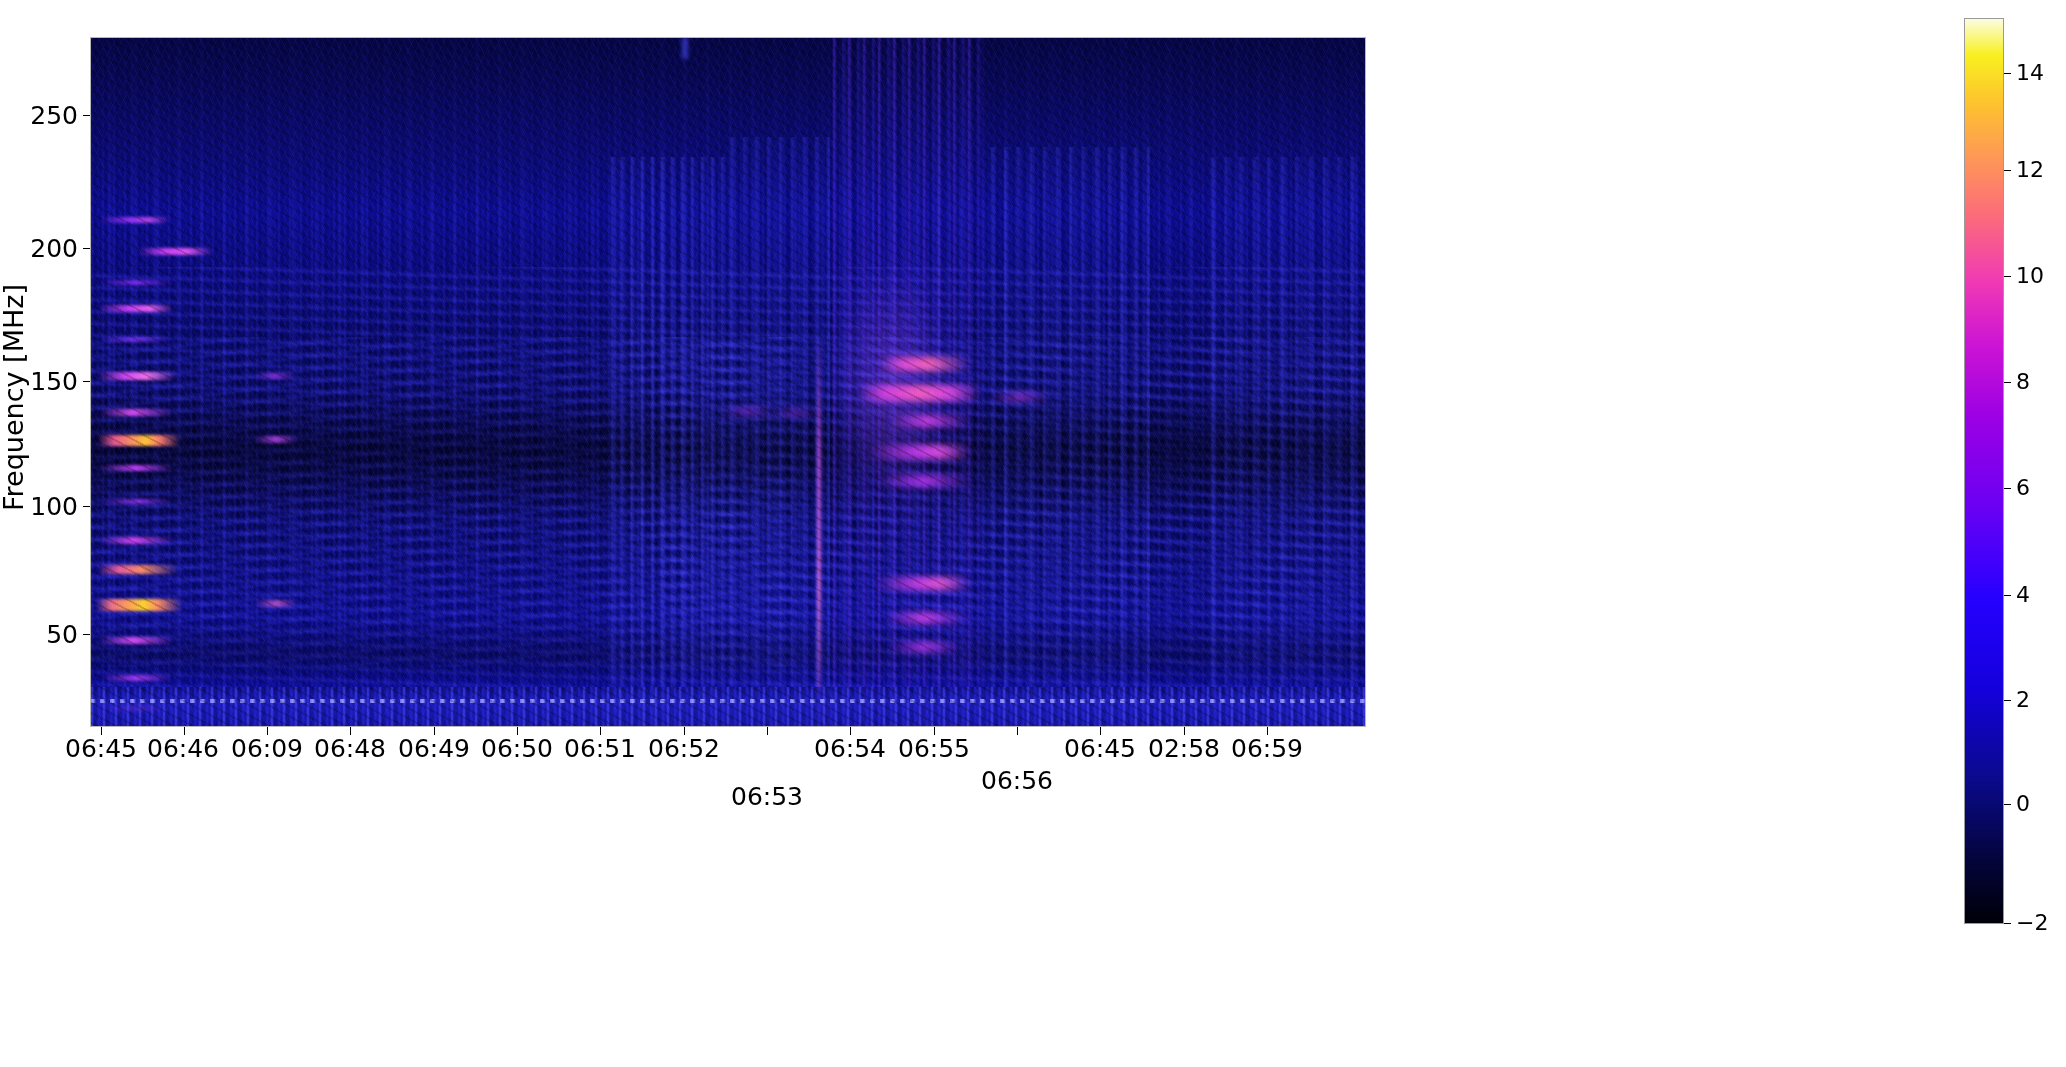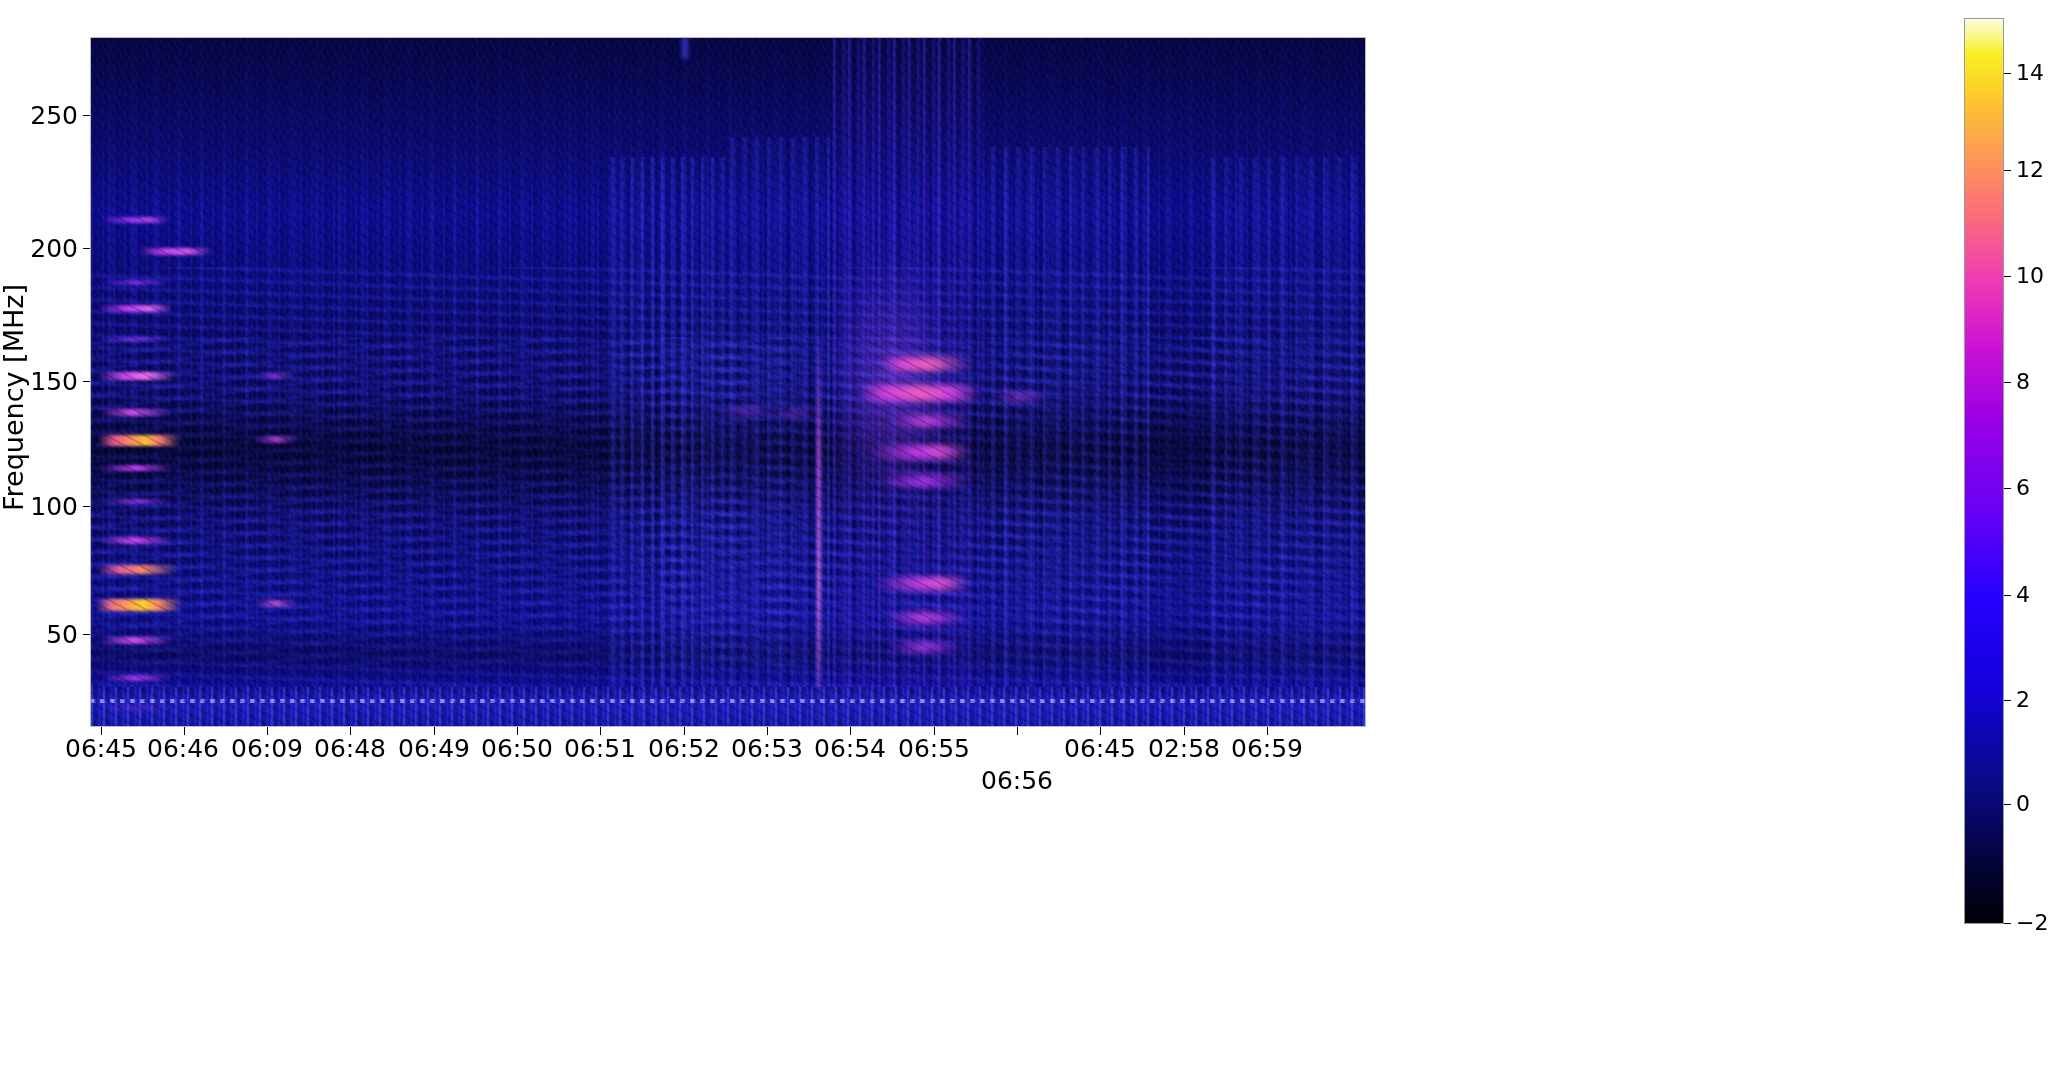--- a/index.html
+++ b/index.html
@@ -212,21 +212,21 @@
     <div class="xtick-label" style="left:350px;text-align:center;">06:48</div>
     <div class="xtick-mark" style="left:350px;"></div>
     <div class="xtick-label" style="left:434px;">06:49</div>
     <div class="xtick-mark" style="left:434px;"></div>
     <div class="xtick-label" style="left:517px;">06:50</div>
     <div class="xtick-mark" style="left:517px;"></div>
     <div class="xtick-label" style="left:600px;">06:51</div>
     <div class="xtick-mark" style="left:600px;"></div>
     <div class="xtick-label" style="left:684px;">06:52</div>
     <div class="xtick-mark" style="left:684px;"></div>
-    <div class="xtick-label" style="left:767px;">06:53</div>
+    <div class="xtick-label" style="left:767px;margin-top:48px;">06:53</div>
     <div class="xtick-mark" style="left:767px;"></div>
     <div class="xtick-label" style="left:850px;">06:54</div>
     <div class="xtick-mark" style="left:850px;"></div>
     <div class="xtick-label" style="left:934px;">06:55</div>
     <div class="xtick-mark" style="left:934px;"></div>
     <div class="xtick-label" style="left:1017px;margin-top:32px;">06:56</div>
     <div class="xtick-mark" style="left:1017px;"></div>
     <div class="xtick-label" style="left:1100px;">06:45</div>
     <div class="xtick-mark" style="left:1100px;"></div>
     <div class="xtick-label" style="left:1184px;">02:58</div>

